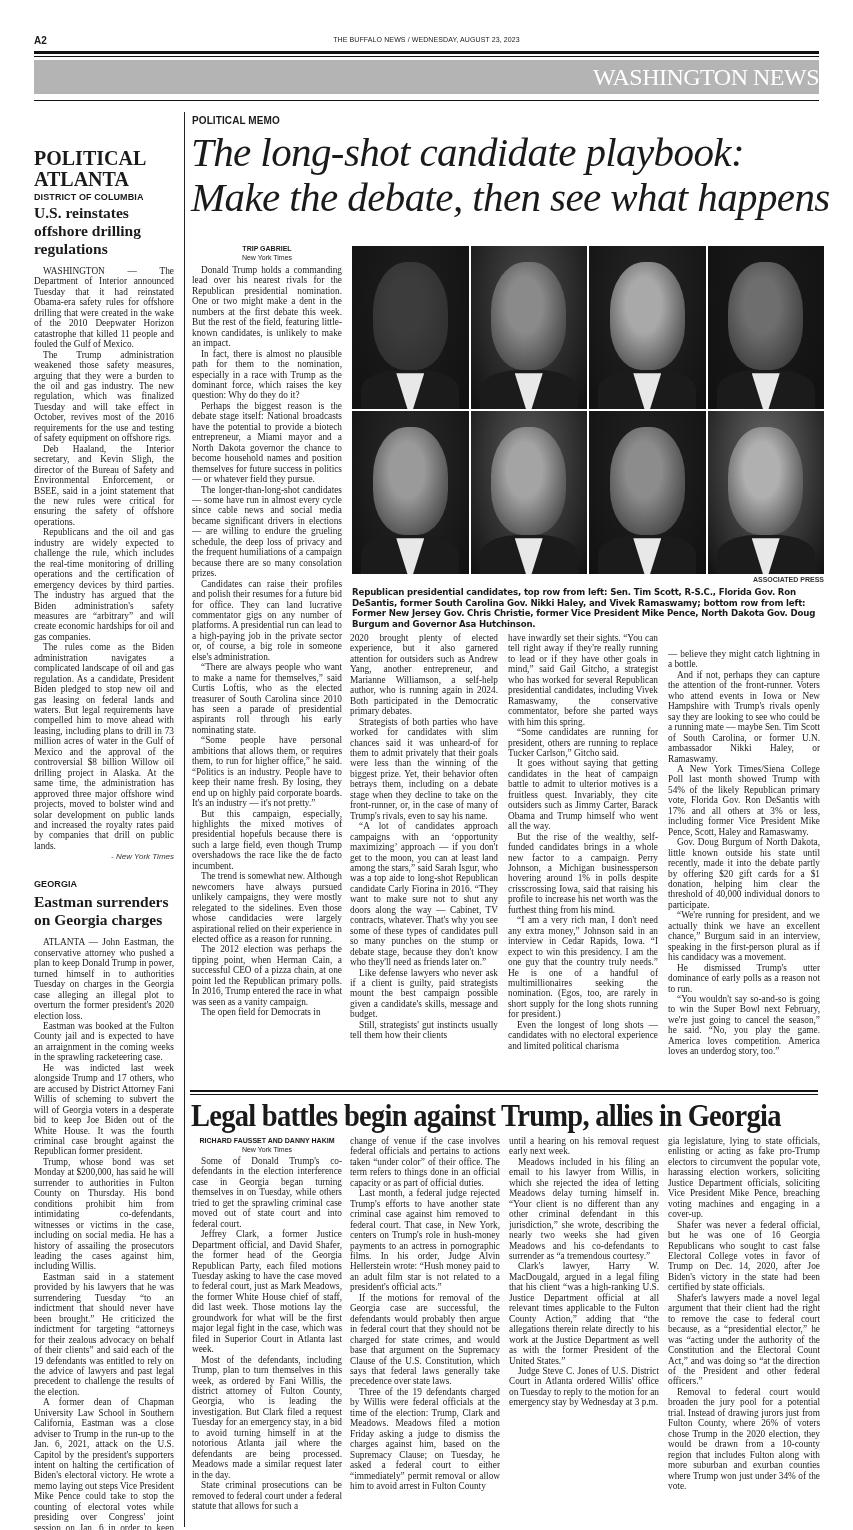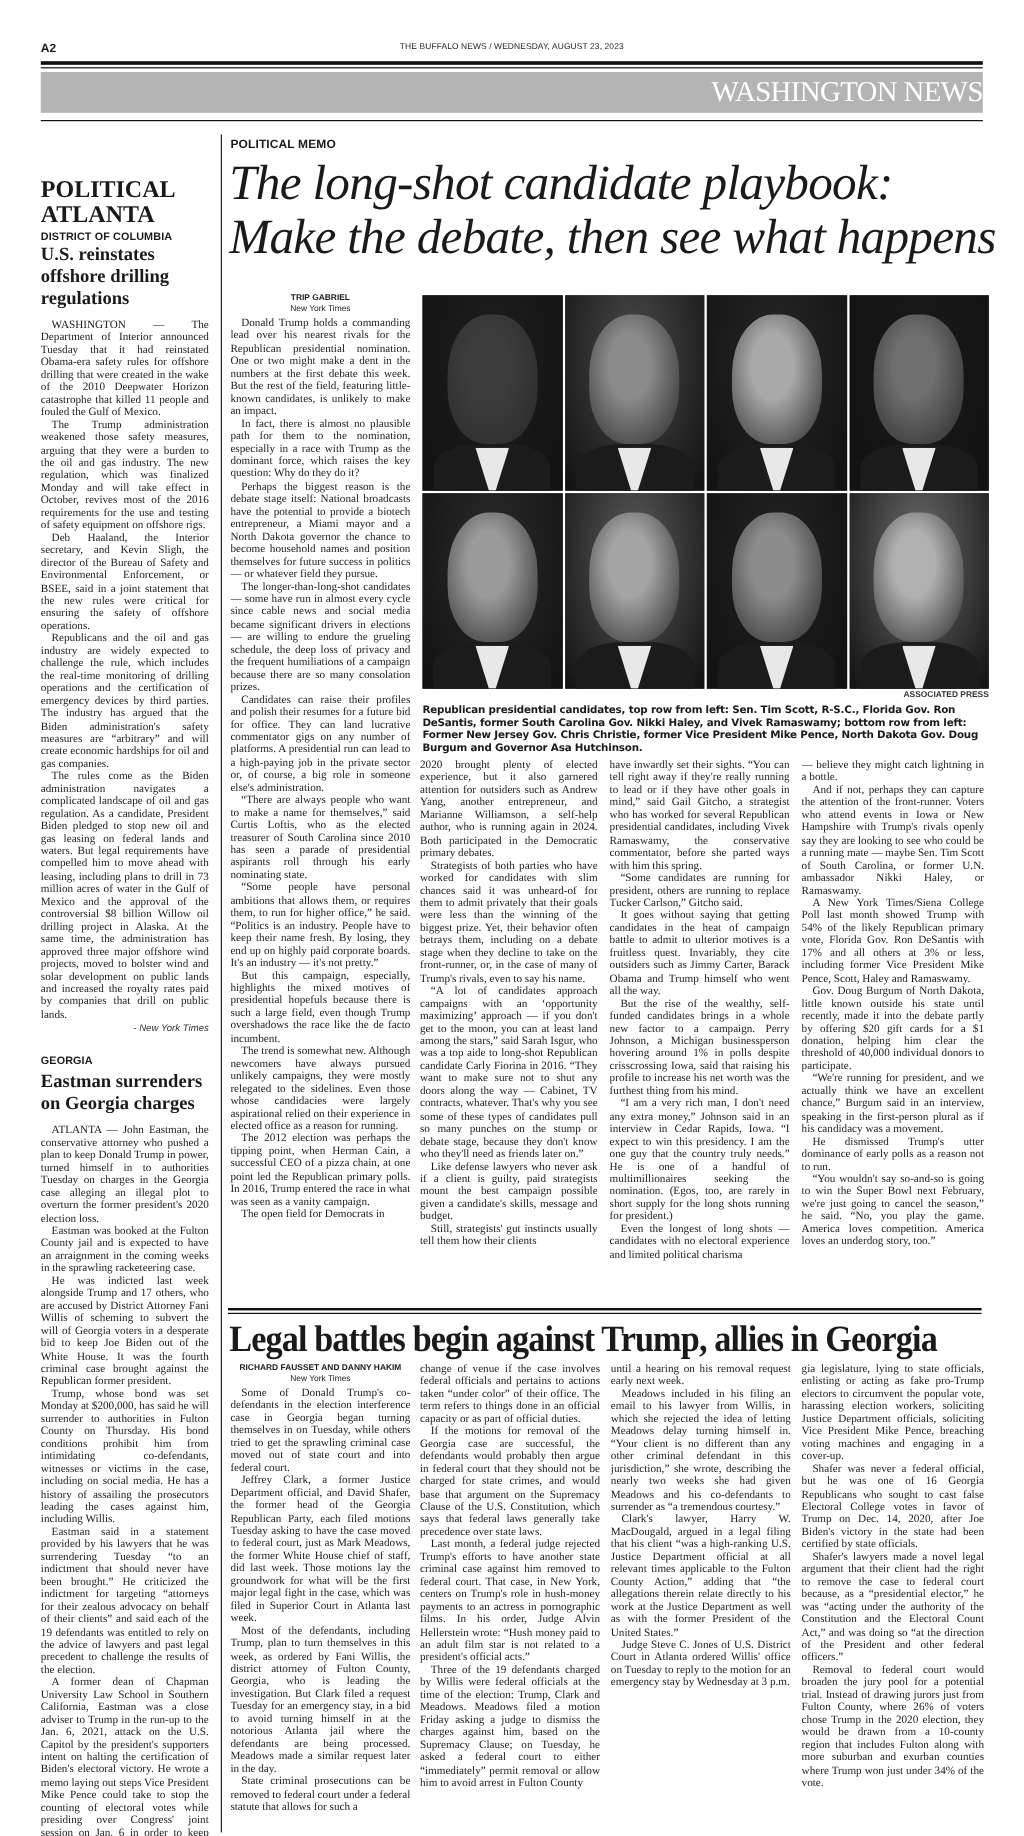--- a/index.html
+++ b/index.html
@@ -54,21 +54,21 @@
 <div class="abs" style="left:34px; top:112px; width:140px;margin-top:36px;">
   <div class="nb-title">
     <div>POLITICAL</div>
     <div>ATLANTA</div>
   </div>
   <div style="margin-top:2px;">
     <div class="kicker" style="font-size:9px;">DISTRICT OF COLUMBIA</div>
     <div class="nb-head" style="margin-top:2px;">U.S. reinstates offshore drilling regulations</div>
     <div class="col-text" style="margin-top:8px;">
       <p>WASHINGTON — The Department of Interior announced Tuesday that it had reinstated Obama-era safety rules for offshore drilling that were created in the wake of the 2010 Deepwater Horizon catastrophe that killed 11 people and fouled the Gulf of Mexico.</p>
-      <p>The Trump administration weakened those safety measures, arguing that they were a burden to the oil and gas industry. The new regulation, which was finalized Monday and will take effect in October, revives most of the 2016 requirements for the use and testing of safety equipment on offshore rigs.</p>
+      <p>The Trump administration weakened those safety measures, arguing that they were a burden to the oil and gas industry. The new regulation, which was finalized Tuesday and will take effect in October, revives most of the 2016 requirements for the use and testing of safety equipment on offshore rigs.</p>
       <p>Deb Haaland, the Interior secretary, and Kevin Sligh, the director of the Bureau of Safety and Environmental Enforcement, or BSEE, said in a joint statement that the new rules were critical for ensuring the safety of offshore operations.</p>
       <p>Republicans and the oil and gas industry are widely expected to challenge the rule, which includes the real-time monitoring of drilling operations and the certification of emergency devices by third parties. The industry has argued that the Biden administration's safety measures are “arbitrary” and will create economic hardships for oil and gas companies.</p>
       <p>The rules come as the Biden administration navigates a complicated landscape of oil and gas regulation. As a candidate, President Biden pledged to stop new oil and gas leasing on federal lands and waters. But legal requirements have compelled him to move ahead with leasing, including plans to drill in 73 million acres of water in the Gulf of Mexico and the approval of the controversial $8 billion Willow oil drilling project in Alaska. At the same time, the administration has approved three major offshore wind projects, moved to bolster wind and solar development on public lands and increased the royalty rates paid by companies that drill on public lands.</p>
     </div>
     <div class="credit">- New York Times</div>
   </div>
   <div style="margin-top:18px;">
     <div class="kicker" style="font-size:9px;">GEORGIA</div>
     <div class="nb-head" style="margin-top:4px;">Eastman surrenders on Georgia charges</div>
     <div class="col-text" style="margin-top:8px;">
@@ -171,21 +171,21 @@
   <p>Still, strategists' gut instincts usually tell them how their clients</p>
 </div>
 <div class="abs col-text" style="left:508px; top:633px; width:150px; height:454px; overflow:hidden;">
   <p style="text-indent:0">have inwardly set their sights. “You can tell right away if they're really running to lead or if they have other goals in mind,” said Gail Gitcho, a strategist who has worked for several Republican presidential candidates, including Vivek Ramaswamy, the conservative commentator, before she parted ways with him this spring.</p>
   <p>“Some candidates are running for president, others are running to replace Tucker Carlson,” Gitcho said.</p>
   <p>It goes without saying that getting candidates in the heat of campaign battle to admit to ulterior motives is a fruitless quest. Invariably, they cite outsiders such as Jimmy Carter, Barack Obama and Trump himself who went all the way.</p>
   <p>But the rise of the wealthy, self-funded candidates brings in a whole new factor to a campaign. Perry Johnson, a Michigan businessperson hovering around 1% in polls despite crisscrossing Iowa, said that raising his profile to increase his net worth was the furthest thing from his mind.</p>
   <p>“I am a very rich man, I don't need any extra money,” Johnson said in an interview in Cedar Rapids, Iowa. “I expect to win this presidency. I am the one guy that the country truly needs.” He is one of a handful of multimillionaires seeking the nomination. (Egos, too, are rarely in short supply for the long shots running for president.)</p>
   <p>Even the longest of long shots — candidates with no electoral experience and limited political charisma</p>
 </div>
-<div class="abs col-text" style="left:668px; top:633px; width:152px; height:454px; overflow:hidden;">
+<div class="abs col-text" style="left:668px; top:649px; width:152px; height:454px; overflow:hidden;">
   <p style="text-indent:0">— believe they might catch lightning in a bottle.</p>
   <p>And if not, perhaps they can capture the attention of the front-runner. Voters who attend events in Iowa or New Hampshire with Trump's rivals openly say they are looking to see who could be a running mate — maybe Sen. Tim Scott of South Carolina, or former U.N. ambassador Nikki Haley, or Ramaswamy.</p>
   <p>A New York Times/Siena College Poll last month showed Trump with 54% of the likely Republican primary vote, Florida Gov. Ron DeSantis with 17% and all others at 3% or less, including former Vice President Mike Pence, Scott, Haley and Ramaswamy.</p>
   <p>Gov. Doug Burgum of North Dakota, little known outside his state until recently, made it into the debate partly by offering $20 gift cards for a $1 donation, helping him clear the threshold of 40,000 individual donors to participate.</p>
   <p>“We're running for president, and we actually think we have an excellent chance,” Burgum said in an interview, speaking in the first-person plural as if his candidacy was a movement.</p>
   <p>He dismissed Trump's utter dominance of early polls as a reason not to run.</p>
   <p>“You wouldn't say so-and-so is going to win the Super Bowl next February, we're just going to cancel the season,” he said. “No, you play the game. America loves competition. America loves an underdog story, too.”</p>
 </div>
 
 <div class="abs" style="left:190px; top:1090px; width:628px; height:2px; background:#111;"></div>
@@ -198,22 +198,22 @@
   <div class="org">New York Times</div>
 </div>
 <div class="abs col-text" style="left:192px; top:1156px; width:150px; height:372px; overflow:hidden;">
   <p>Some of Donald Trump's co-defendants in the election interference case in Georgia began turning themselves in on Tuesday, while others tried to get the sprawling criminal case moved out of state court and into federal court.</p>
   <p>Jeffrey Clark, a former Justice Department official, and David Shafer, the former head of the Georgia Republican Party, each filed motions Tuesday asking to have the case moved to federal court, just as Mark Meadows, the former White House chief of staff, did last week. Those motions lay the groundwork for what will be the first major legal fight in the case, which was filed in Superior Court in Atlanta last week.</p>
   <p>Most of the defendants, including Trump, plan to turn themselves in this week, as ordered by Fani Willis, the district attorney of Fulton County, Georgia, who is leading the investigation. But Clark filed a request Tuesday for an emergency stay, in a bid to avoid turning himself in at the notorious Atlanta jail where the defendants are being processed. Meadows made a similar request later in the day.</p>
   <p>State criminal prosecutions can be removed to federal court under a federal statute that allows for such a</p>
 </div>
 <div class="abs col-text" style="left:350px; top:1136px; width:150px; height:392px; overflow:hidden;">
   <p style="text-indent:0">change of venue if the case involves federal officials and pertains to actions taken “under color” of their office. The term refers to things done in an official capacity or as part of official duties.</p>
+  <p>Last month, a federal judge rejected Trump's efforts to have another state criminal case against him removed to federal court. That case, in New York, centers on Trump's role in hush-money payments to an actress in pornographic films. In his order, Judge Alvin Hellerstein wrote: “Hush money paid to an adult film star is not related to a president's official acts.”</p>
   <p>If the motions for removal of the Georgia case are successful, the defendants would probably then argue in federal court that they should not be charged for state crimes, and would base that argument on the Supremacy Clause of the U.S. Constitution, which says that federal laws generally take precedence over state laws.</p>
-  <p>Last month, a federal judge rejected Trump's efforts to have another state criminal case against him removed to federal court. That case, in New York, centers on Trump's role in hush-money payments to an actress in pornographic films. In his order, Judge Alvin Hellerstein wrote: “Hush money paid to an adult film star is not related to a president's official acts.”</p>
   <p>Three of the 19 defendants charged by Willis were federal officials at the time of the election: Trump, Clark and Meadows. Meadows filed a motion Friday asking a judge to dismiss the charges against him, based on the Supremacy Clause; on Tuesday, he asked a federal court to either “immediately” permit removal or allow him to avoid arrest in Fulton County</p>
 </div>
 <div class="abs col-text" style="left:509px; top:1136px; width:150px; height:392px; overflow:hidden;">
   <p style="text-indent:0">until a hearing on his removal request early next week.</p>
   <p>Meadows included in his filing an email to his lawyer from Willis, in which she rejected the idea of letting Meadows delay turning himself in. “Your client is no different than any other criminal defendant in this jurisdiction,” she wrote, describing the nearly two weeks she had given Meadows and his co-defendants to surrender as “a tremendous courtesy.”</p>
   <p>Clark's lawyer, Harry W. MacDougald, argued in a legal filing that his client “was a high-ranking U.S. Justice Department official at all relevant times applicable to the Fulton County Action,” adding that “the allegations therein relate directly to his work at the Justice Department as well as with the former President of the United States.”</p>
   <p>Judge Steve C. Jones of U.S. District Court in Atlanta ordered Willis' office on Tuesday to reply to the motion for an emergency stay by Wednesday at 3 p.m.</p>
 </div>
 <div class="abs col-text" style="left:668px; top:1136px; width:152px; height:392px; overflow:hidden;">
   <p style="text-indent:0">gia legislature, lying to state officials, enlisting or acting as fake pro-Trump electors to circumvent the popular vote, harassing election workers, soliciting Justice Department officials, soliciting Vice President Mike Pence, breaching voting machines and engaging in a cover-up.</p>

